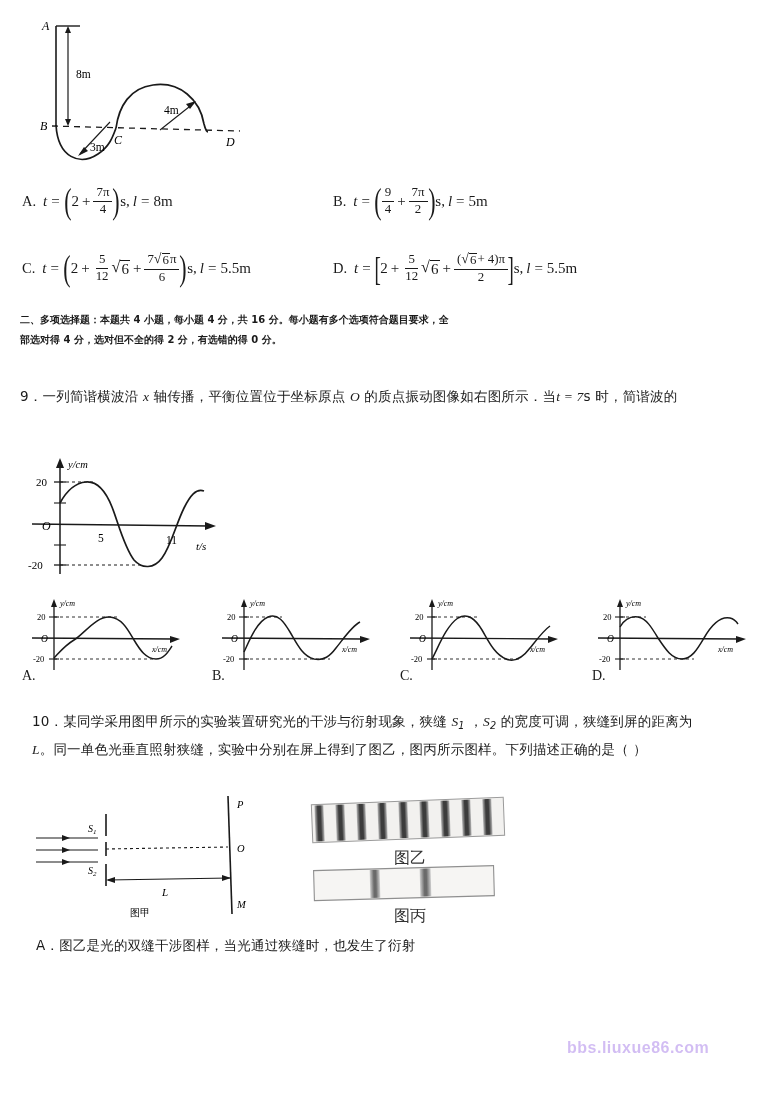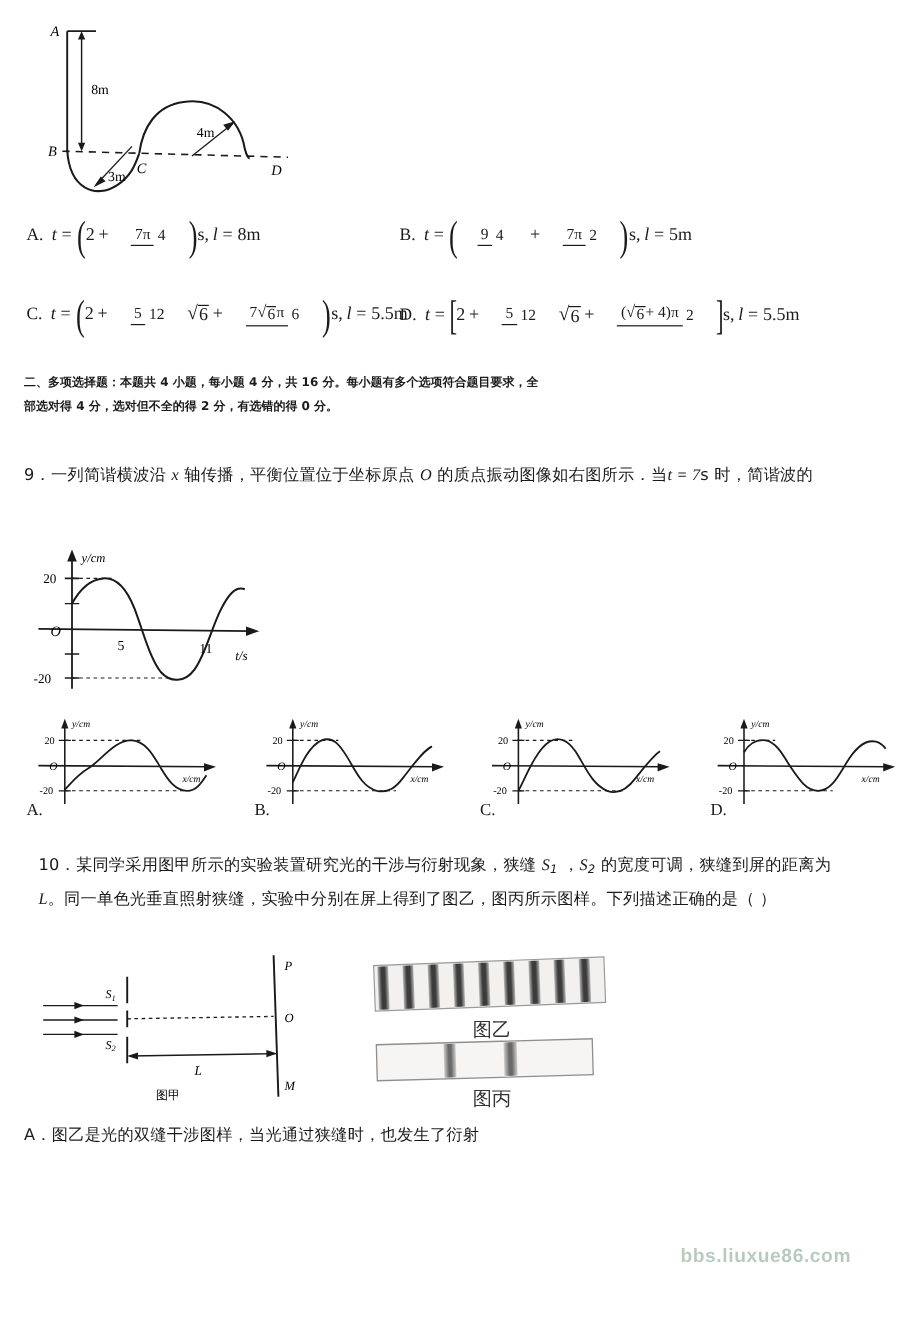--- a/index.html
+++ b/index.html
@@ -45,23 +45,24 @@
     display: flex;
     align-items: center;
   }
   .opt-letter {
     font-size: 14.5px;
     margin-right: 7px;
     font-family: "Liberation Serif", serif;
   }
   .frac {
     display: inline-flex;
+    flex-direction: column;
     align-items: center;
     vertical-align: middle;
-    margin: 0 16px;
+    margin: 0 0;
     font-size: .86em;
     line-height: 1.08;
   }
   .frac .num { border-bottom: 1.1px solid #1a1a1a; padding: 0 3px 1px 3px; }
   .frac .den { padding: 1px 3px 0 3px; }
   .paren {
     display: inline-block;
     font-size: 2.35em;
     font-weight: 300;
     transform: scaleX(.62);
@@ -111,21 +112,21 @@
     font-weight: bold;
     font-size: 33px;
     color: #9a9a9a;
     letter-spacing: 1px;
     line-height: 1;
   }
   #watermark .wm-url {
     font-family: "Liberation Sans", sans-serif;
     font-weight: bold;
     font-size: 16px;
-    color: #14532d;
+    color: #6d28d9;
     letter-spacing: .5px;
     margin-top: 2px;
   }
 </style>
 </head>
 <body>
 
 <div class="page">
 
   <svg id="fig-scurve" viewBox="0 0 260 160">
@@ -447,21 +448,21 @@
       </linearGradient>
     </defs>
     <g transform="rotate(-1.6 100 22)">
       <rect x="6" y="6" width="180" height="30" fill="#f6f5f3" stroke="#8f8f8f" stroke-width="1.1"></rect>
       <rect x="62" y="7" width="10" height="28" fill="url(#diffGrad)"></rect>
       <rect x="112" y="7" width="11" height="28" fill="url(#diffGrad)"></rect>
     </g>
   </svg>
   <div class="fig-caption" style="left:394px; top:906px;">图丙</div>
 
-  <div class="cn" style="position:absolute; left:20px; top:937px;">
+  <div class="cn" style="position:absolute; left:36px; top:937px;">
     <span>A．</span><span>图乙是光的双缝干涉图样，当光通过狭缝时，也发生了衍射</span>
   </div>
 
   <div id="watermark">
     <div class="wm-url">bbs.liuxue86.com</div>
   </div>
 
 </div>
 
 </body></html>

